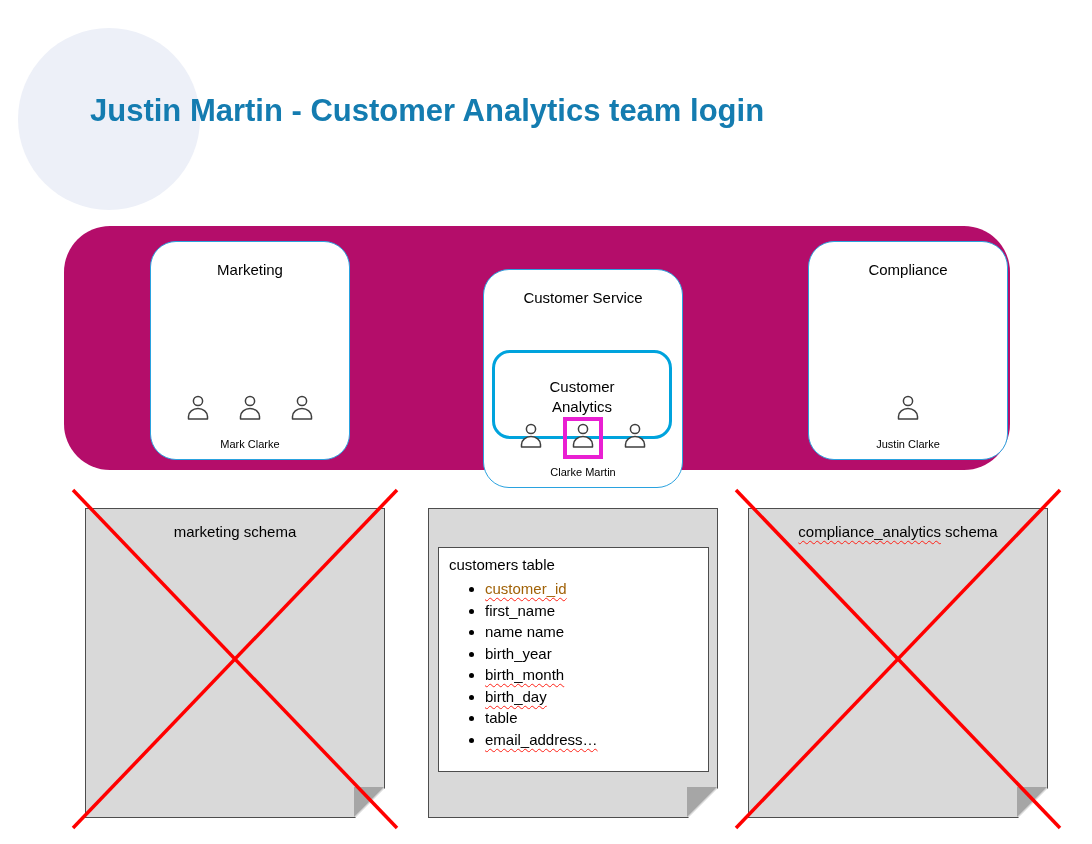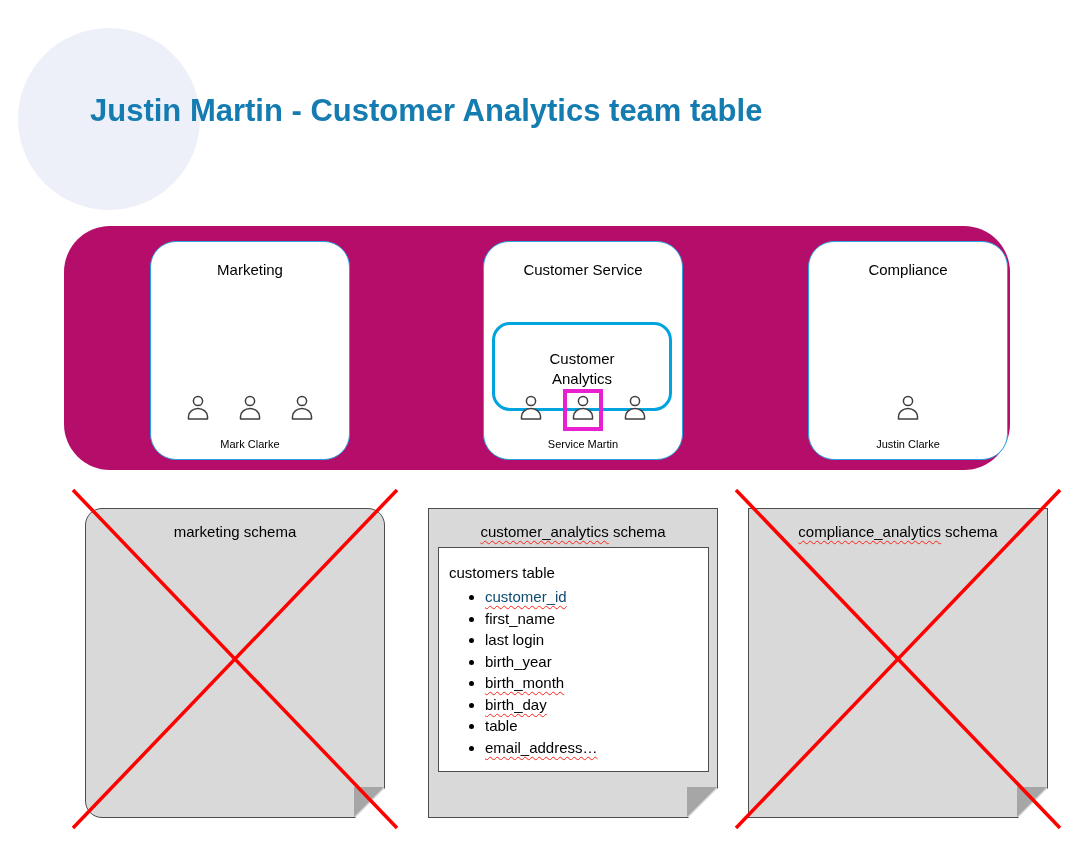--- a/index.html
+++ b/index.html
@@ -20,21 +20,21 @@
   .org-band {
     position:absolute; left:64px; top:226px; width:946px; height:244px;
     background:#b40d6a; border-radius:46px;
   }
   .dept {
     position:absolute; top:241px; width:200px; height:219px;
     background:#ffffff; border:1.5px solid #2aa2df; border-radius:26px;
     box-sizing:border-box;
   }
   #dept-marketing { left:150px; }
-  #dept-customer-service { left:483px; }
+  #dept-customer-service { left:483px;margin-top:28px; }
   #dept-compliance { left:808px; }
   .dept-label {
     position:absolute; top:19px; left:0; width:100%; text-align:center;
     font-size:15px; color:#000;
   }
   .team-box {
     position:absolute; left:8px; top:80px; width:180px; height:89px;
     border:3px solid #00a3dd; border-radius:18px; box-sizing:border-box;
     background:transparent;
   }
@@ -55,56 +55,56 @@
   .member {
     position:absolute; top:196px; left:0; width:100%; text-align:center;
     font-size:11px; color:#000;
   }
   
   .note {
     position:absolute; top:508px; background:#d9d9d9; border:1px solid #4d4d4d;
     box-sizing:border-box;
     clip-path: polygon(0 0, 100% 0, 100% calc(100% - 30px), calc(100% - 30px) 100%, 0 100%);
   }
-  #note-marketing  { left:85px;  width:300px; height:310px;border-radius:17px; }
+  #note-marketing  { left:85px;  width:300px; height:310px; }
   #note-customer   { left:428px; width:290px; height:310px; }
   #note-compliance { left:748px; width:300px; height:310px; }
   .note-fold {
     position:absolute; right:0; bottom:0; width:30px; height:30px;
     background:#a6a6a6; clip-path: polygon(0 0, 100% 0, 0 100%);
   }
   .note-title {
     position:absolute; top:14px; left:0; width:100%; text-align:center;
     font-size:15px; color:#000;
   }
   .inner-box {
     position:absolute; left:9px; top:38px; width:271px; height:225px;
     background:#ffffff; border:1px solid #4d4d4d; box-sizing:border-box;
-    padding:16px 10px; font-size:15px; color:#000; text-align:left;
+    padding:8px 10px; font-size:15px; color:#000; text-align:left;
   }
   .inner-box ul {
     margin:5px 0 0 0; padding-left:36px; list-style:disc;
   }
   .inner-box li { line-height:21.5px; }
-  .ident { color:#0c4a6e; }
+  .ident { color:#a16207; }
   .sq {
     text-decoration-line:underline; text-decoration-style:wavy;
     text-decoration-color:#ff2116; text-decoration-thickness:1px;
     text-underline-offset:3px; text-decoration-skip-ink:none;
   }
   .cross { position:absolute; pointer-events:none; }
 </style>
 </head>
 <body>
 
 <div id="canvas">
 
   <div class="bg-circle"></div>
 
-  <div class="page-title">Justin Martin - Customer Analytics team table</div>
+  <div class="page-title">Justin Martin - Customer Analytics team login</div>
 
   <div class="org-band"></div>
 
   <div class="dept" id="dept-marketing">
     <div class="dept-label">Marketing</div>
     <div class="persons">
       <svg class="person" viewBox="0 0 28 30">
         <circle cx="14" cy="8" r="4.6" fill="#fff" stroke="#3f3f3f" stroke-width="1.5"></circle>
         <path d="M4.5 26 v-2.5 a9.5 8 0 0 1 19 0 V26 z" fill="#fff" stroke="#3f3f3f" stroke-width="1.5" stroke-linejoin="round"></path>
       </svg>
@@ -133,21 +133,21 @@
       <svg class="person" viewBox="0 0 28 30">
         <circle cx="14" cy="8" r="4.6" fill="#fff" stroke="#3f3f3f" stroke-width="1.5"></circle>
         <path d="M4.5 26 v-2.5 a9.5 8 0 0 1 19 0 V26 z" fill="#fff" stroke="#3f3f3f" stroke-width="1.5" stroke-linejoin="round"></path>
       </svg>
       <svg class="person" viewBox="0 0 28 30">
         <circle cx="14" cy="8" r="4.6" fill="#fff" stroke="#3f3f3f" stroke-width="1.5"></circle>
         <path d="M4.5 26 v-2.5 a9.5 8 0 0 1 19 0 V26 z" fill="#fff" stroke="#3f3f3f" stroke-width="1.5" stroke-linejoin="round"></path>
       </svg>
     </div>
     <div class="hl-box"></div>
-    <div class="member">Service Martin</div>
+    <div class="member">Clarke Martin</div>
   </div>
 
   <div class="dept" id="dept-compliance">
     <div class="dept-label">Compliance</div>
     <div class="persons">
       <svg class="person" viewBox="0 0 28 30">
         <circle cx="14" cy="8" r="4.6" fill="#fff" stroke="#3f3f3f" stroke-width="1.5"></circle>
         <path d="M4.5 26 v-2.5 a9.5 8 0 0 1 19 0 V26 z" fill="#fff" stroke="#3f3f3f" stroke-width="1.5" stroke-linejoin="round"></path>
       </svg>
     </div>
@@ -159,29 +159,26 @@
       <span>marketing</span><span> schema</span>
     </div>
     <div class="note-fold"></div>
   </div>
   <svg class="cross" style="left:71px; top:488px;" width="328" height="342">
     <line x1="2" y1="2" x2="326" y2="340" stroke="#ff0000" stroke-width="3.5"></line>
     <line x1="326" y1="2" x2="2" y2="340" stroke="#ff0000" stroke-width="3.5"></line>
   </svg>
 
   <div class="note" id="note-customer">
-    <div class="note-title">
-      <span class="sq">customer_analytics</span><span> schema</span>
-    </div>
     <div class="inner-box">
       <div>customers table</div>
       <ul>
         <li><span class="ident sq">customer_id</span></li>
         <li><span>first_name</span></li>
-        <li><span>last login</span></li>
+        <li><span>name name</span></li>
         <li><span>birth_year</span></li>
         <li><span class="sq">birth_month</span></li>
         <li><span class="sq">birth_day</span></li>
         <li><span>table</span></li>
         <li><span class="sq">email_address…</span></li>
       </ul>
     </div>
     <div class="note-fold"></div>
   </div>
 

